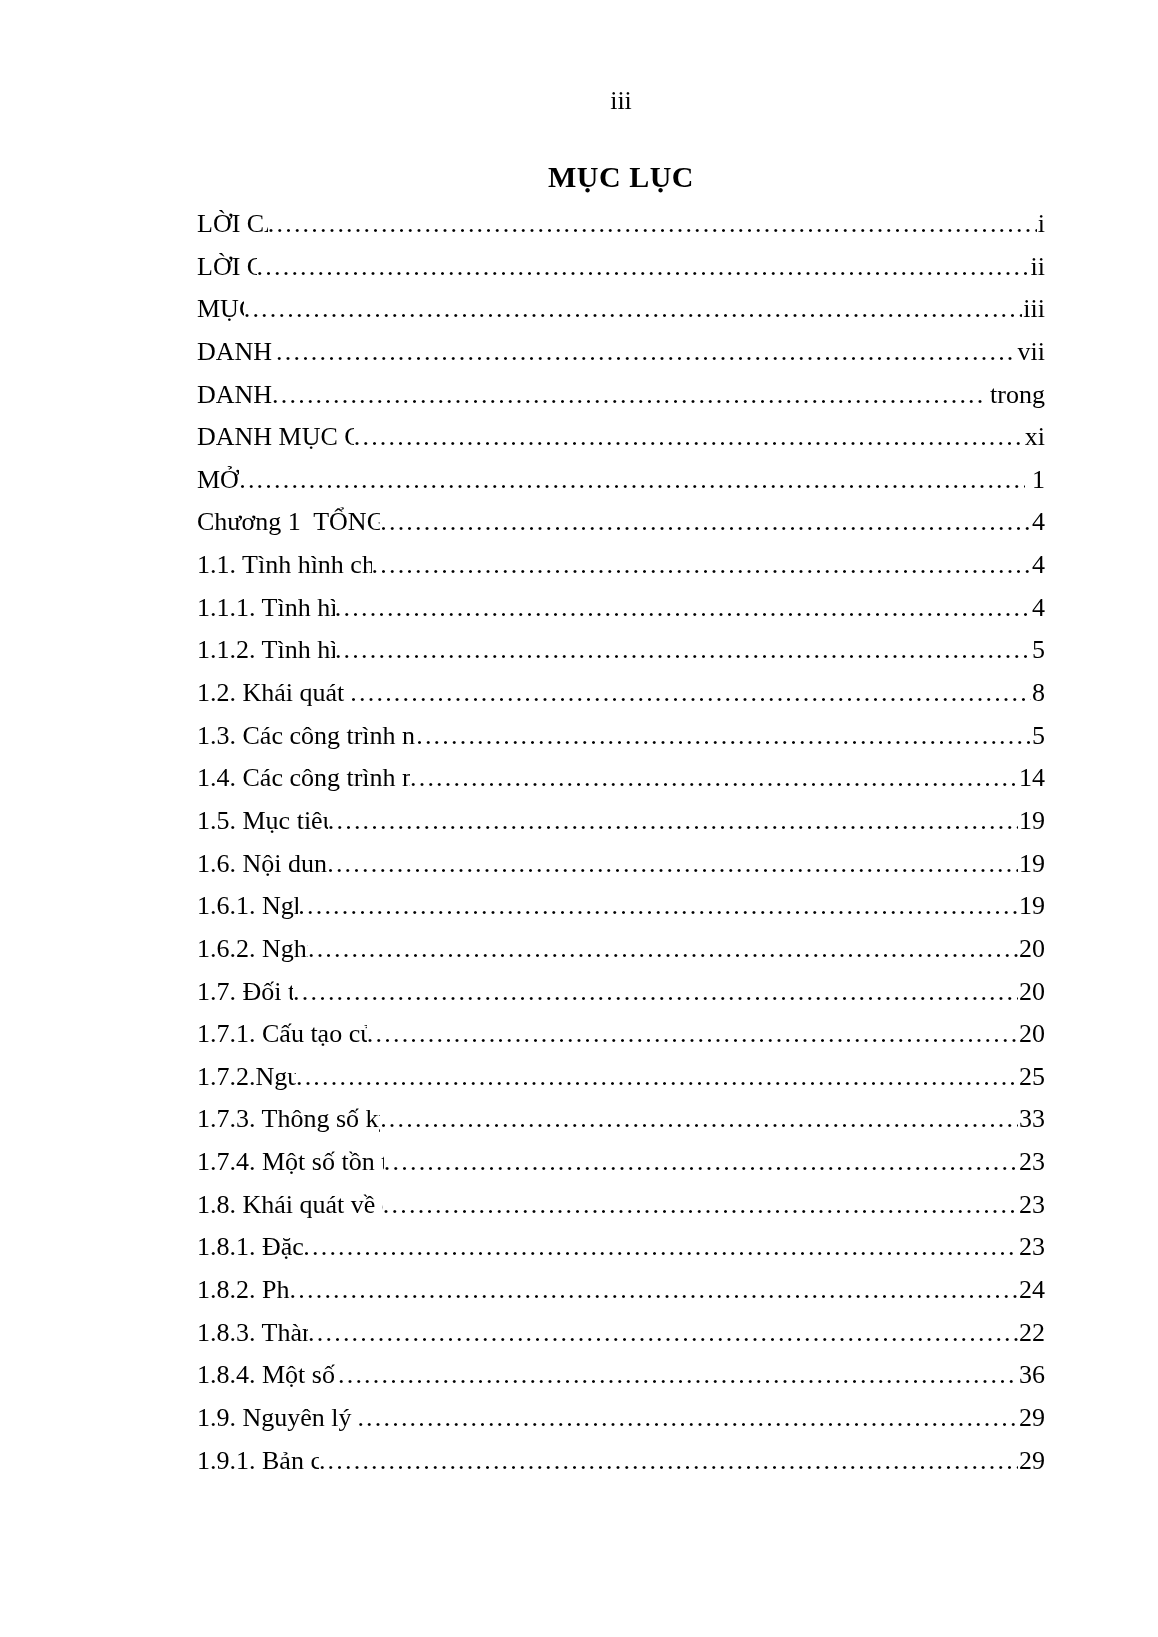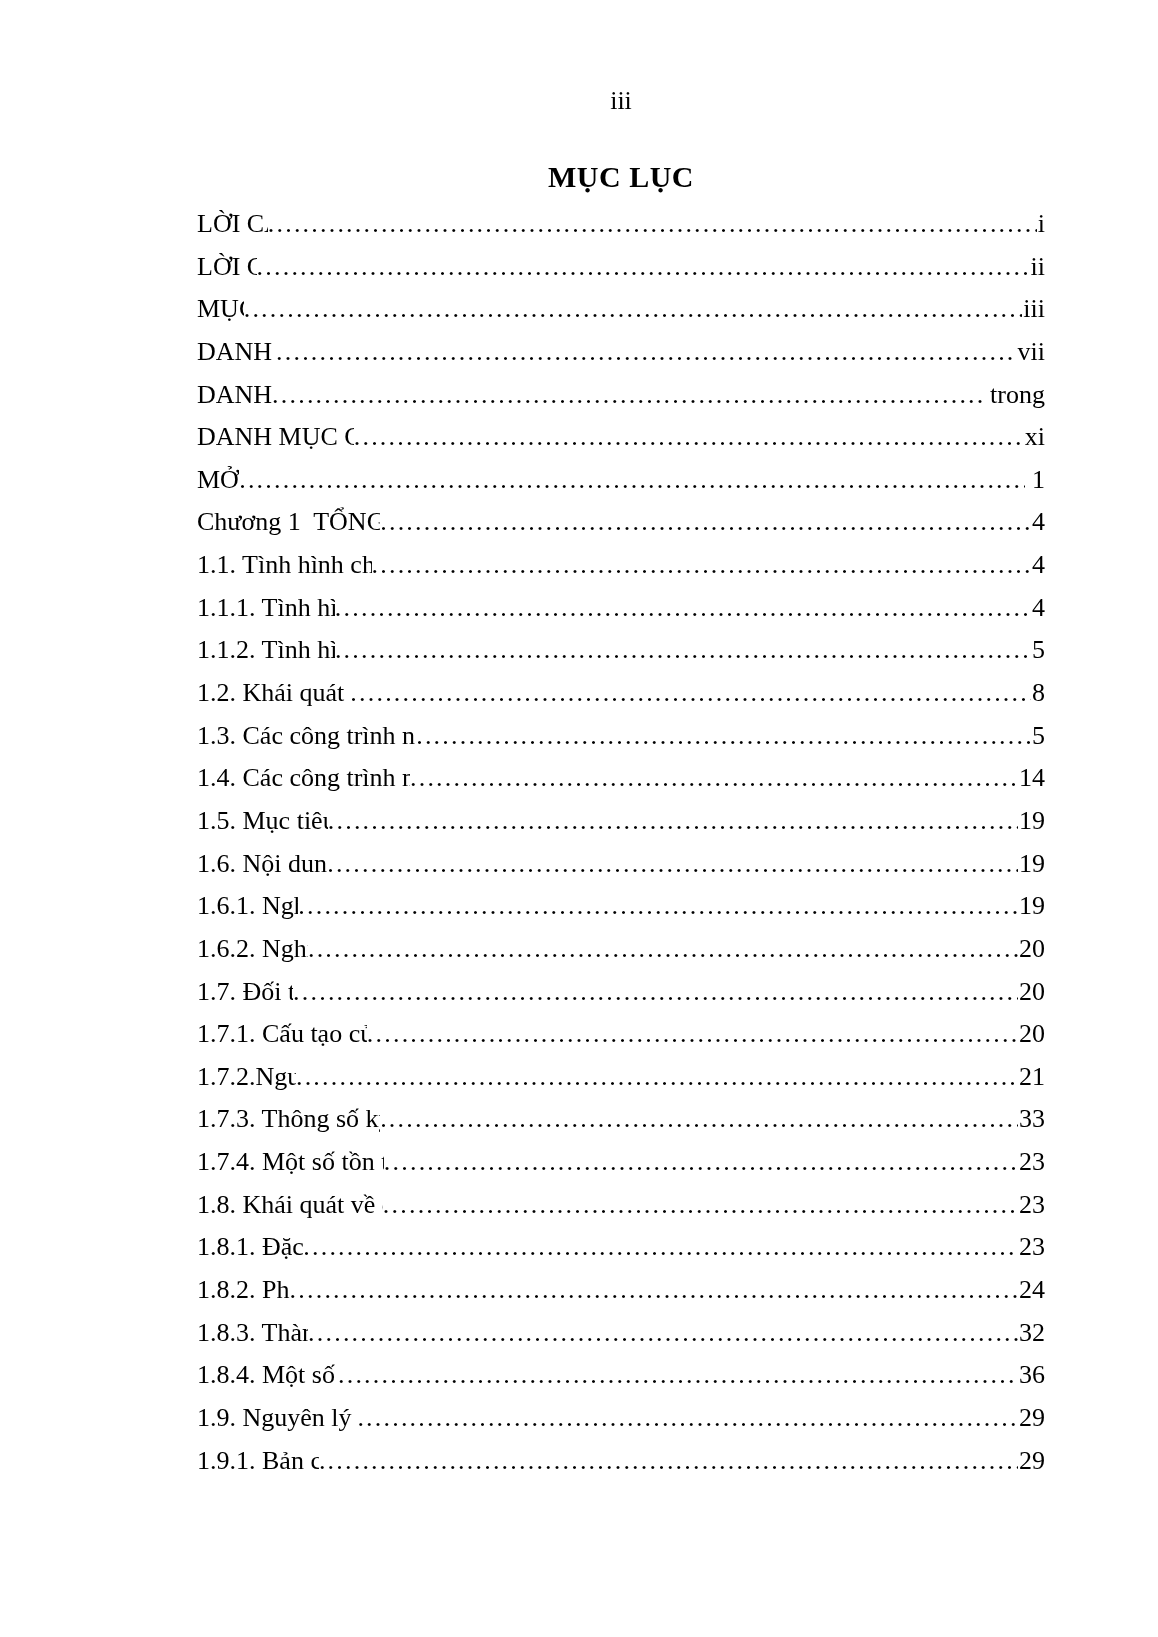--- a/index.html
+++ b/index.html
@@ -197,21 +197,21 @@
 
   <div class="toc-row">
     <span class="toc-label">1.7.1. Cấu tạo của máy phun đất cát chữa cháy rừng</span>
     <span class="toc-dots"></span>
     <span class="toc-page">20</span>
   </div>
 
   <div class="toc-row">
     <span class="toc-label">1.7.2.Nguyên lý hoạt động </span>
     <span class="toc-dots"></span>
-    <span class="toc-page">21</span>
+    <span class="toc-page">25</span>
   </div>
 
   <div class="toc-row">
     <span class="toc-label">1.7.3. Thông số kỹ của máy chữa cháy rừng bằng đất cát </span>
     <span class="toc-dots"></span>
     <span class="toc-page">33</span>
   </div>
 
   <div class="toc-row">
     <span class="toc-label">1.7.4. Một số tồn tại của máy chữa cháy rừng bằng đất cát </span>
@@ -233,21 +233,21 @@
 
   <div class="toc-row">
     <span class="toc-label">1.8.2. Phân loại đất rừng:</span>
     <span class="toc-dots"></span>
     <span class="toc-page">24</span>
   </div>
 
   <div class="toc-row">
     <span class="toc-label">1.8.3. Thành phần của đất rừng</span>
     <span class="toc-dots"></span>
-    <span class="toc-page">32</span>
+    <span class="toc-page">22</span>
   </div>
 
   <div class="toc-row">
     <span class="toc-label">1.8.4. Một số tính chất cơ lý của đất rừng</span>
     <span class="toc-dots"></span>
     <span class="toc-page">36</span>
   </div>
 
   <div class="toc-row">
     <span class="toc-label">1.9. Nguyên lý của quá trình chữa cháy [5]; [22]</span>

